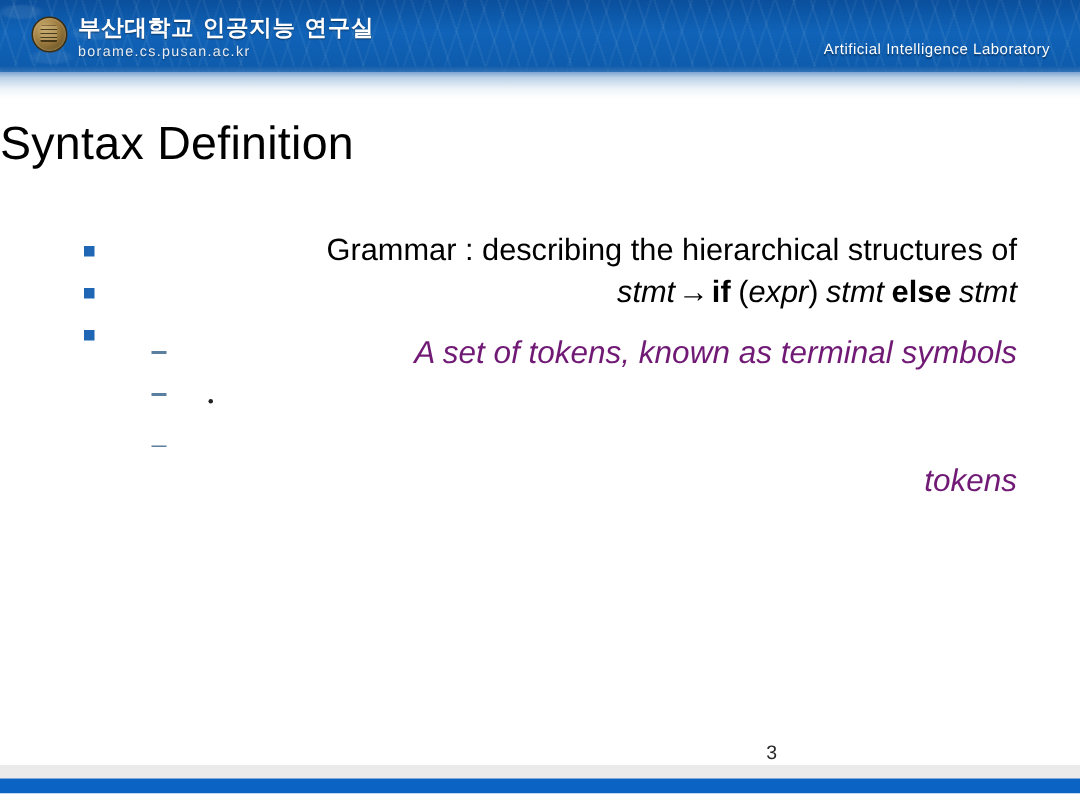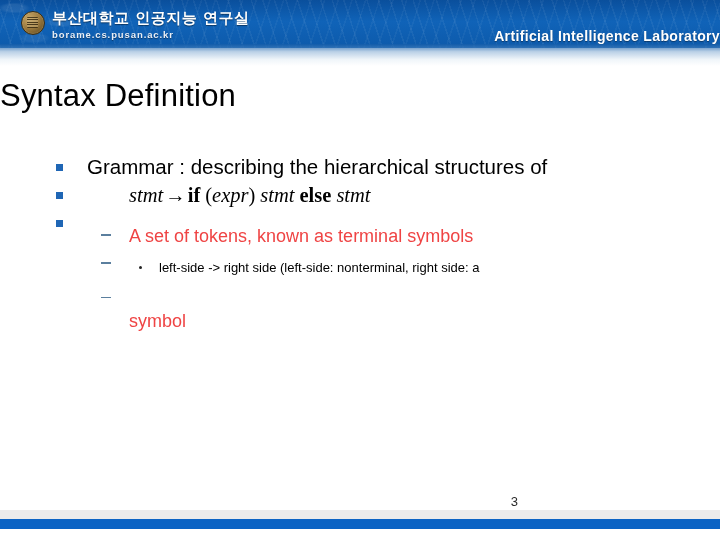--- a/index.html
+++ b/index.html
@@ -78,31 +78,31 @@
     font-weight: bold;
     color: #ffffff;
     letter-spacing: 0.5px;
     text-shadow: 0 1px 1px rgba(0,0,0,0.45);
     white-space: nowrap;
     font-family: "DejaVu Sans", sans-serif;
   }
   .logo-url {
     margin-top: 4px;
     font-size: 9.5px;
-    font-weight: bold;
+    font-weight: normal;
     color: #e8eef6;
     letter-spacing: 0.9px;
     text-shadow: 0 1px 1px rgba(0,0,0,0.4);
     white-space: nowrap;
   }
   .lab-name {
     position: absolute;
-    right: 0; top: 28px;
-    font-size: 14px;
-    font-weight: bold;
+    right: 20px; top: 28px;
+    font-size: 10px;
+    font-weight: normal;
     color: #ffffff;
     letter-spacing: 0.35px;
     text-shadow: 0 1px 1px rgba(0,0,0,0.4);
     white-space: nowrap;
   }
 
   
   .slide-title {
     position: absolute;
     left: 0; top: 78px;
@@ -112,51 +112,52 @@
     color: #000000;
     letter-spacing: 0.2px;
     white-space: nowrap;
   }
 
   
   .body-area {
     position: absolute;
     left: 52px; top: 154px;
     width: 626px;
+    text-align: right;
   }
   .lvl1 {
     position: relative;
     padding-left: 35px;
     font-size: 20.5px;
     line-height: 26px;
     color: #000000;
     margin-bottom: 2px;
   }
   .lvl1 > .sq-marker {
     position: absolute;
     left: 4px;
     top: 10px;
     width: 7px; height: 7px;
     background: #1f66b5;
   }
   .rule-line {
     margin-top: 3px;
     padding-left: 42px;
-    font-family: Liberation Serif, serif;
   }
   .rule-line .it { font-style: italic; }
   .rule-line .kw { font-weight: bold; font-style: normal; }
   .rule-line .arrow { font-weight: bold; font-style: normal; padding: 0 2px; }
 
   .lvl2 {
     position: relative;
     padding-left: 77px;
-    font-size: 18px;
+    font-size: 21px;
     line-height: 28px;
-    color: #ef4444;
+    color: #701a75;
+    font-style: italic;
   }
   .lvl2 > .dash-marker {
     position: absolute;
     left: 49px;
     top: 12px;
     width: 10px; height: 1.6px;
     background: #5b7f9e;
   }
   .lvl3 {
     position: relative;
@@ -255,29 +256,29 @@
 
     <div class="lvl2">
       <span class="dash-marker"></span>
     </div>
 
 
     <div class="gap-b"></div>
 
     <div class="lvl3">
       <span class="dot-marker"></span>
-      <span>left-side -&gt; right side (left-side: nonterminal, right side: a</span><br>
+      <br>
     </div>
 
     <div class="gap-c"></div>
 
     <div class="lvl2 start-sym">
       <span class="dash-marker"></span>
       <br>
-      <span>symbol</span>
+      <span>tokens</span>
     </div>
 
   </div>
 
   <div class="page-num">3</div>
   <div class="footer-gray"></div>
   <div class="footer-blue"></div>
   <div class="footer-white"></div>
 
 </div>

